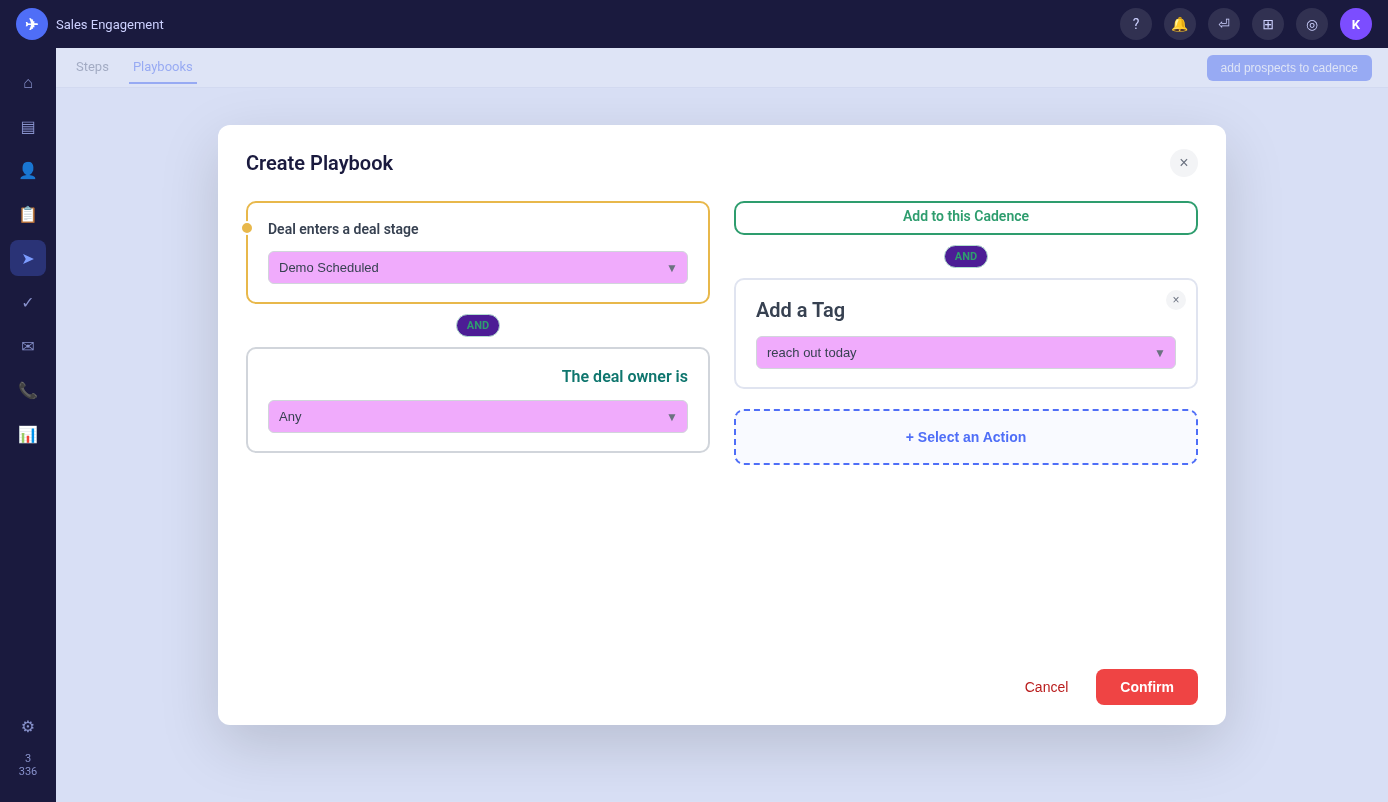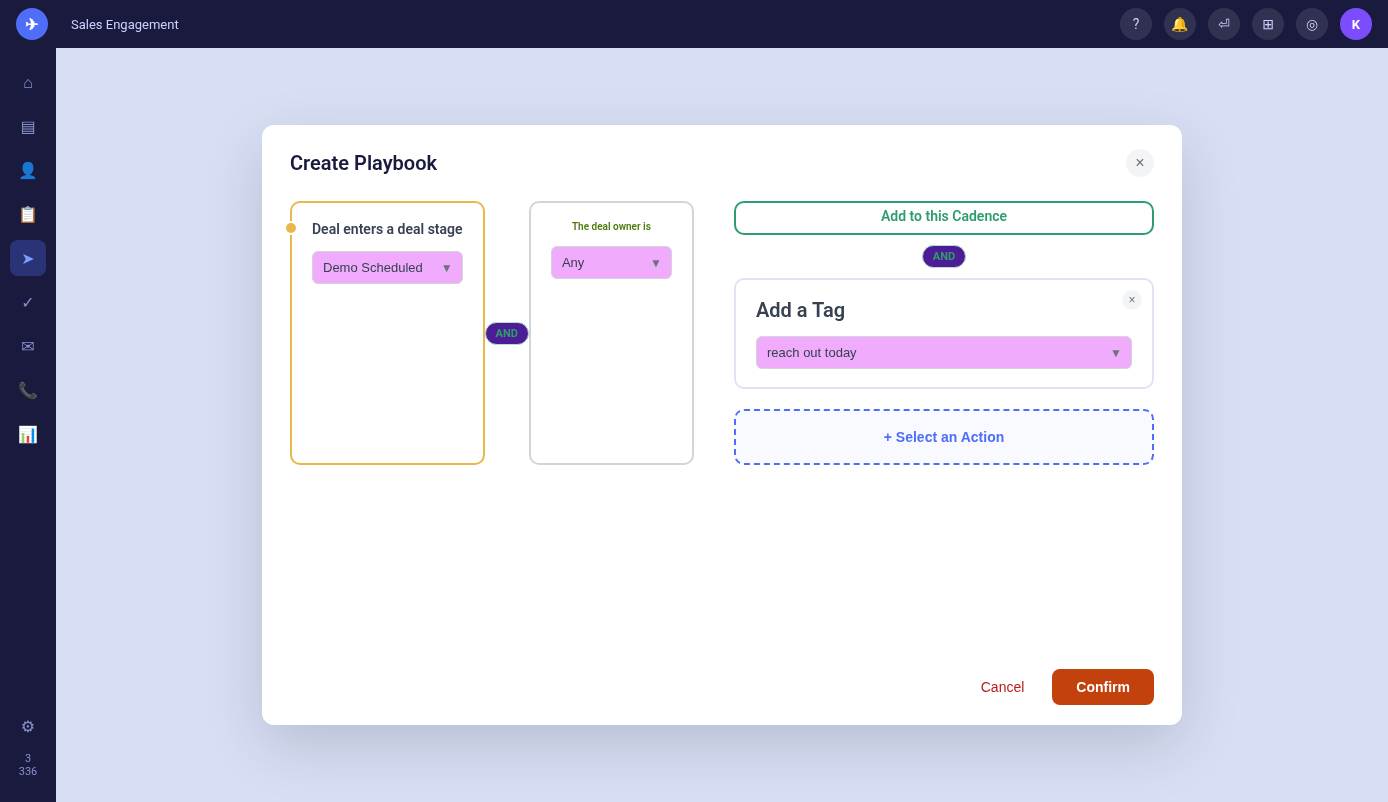--- a/index.html
+++ b/index.html
@@ -27,21 +27,21 @@
     .topbar-logo {
       width: 32px; height: 32px;
       background: #4f6ef7;
       border-radius: 50%;
       display: flex; align-items: center; justify-content: center;
       color: white; font-size: 16px; font-weight: bold;
     }
     .topbar-title {
       color: #cdd1ff;
       font-size: 13px;
-      margin-left: 23px;
+      margin-left: 8px;
     }
     .topbar-actions {
       margin-left: auto;
       display: flex; align-items: center; gap: 12px;
     }
     .topbar-icon {
       width: 32px; height: 32px;
       border-radius: 50%;
       background: rgba(255,255,255,0.1);
       display: flex; align-items: center; justify-content: center;
@@ -145,21 +145,21 @@
       z-index: 100;
       display: flex;
       align-items: center;
       justify-content: center;
     }
 
     
     .modal {
       background: white;
       border-radius: 12px;
-      width: 920px;
+      width: 1008px;
       min-height: 600px;
       box-shadow: 0 20px 60px rgba(0,0,0,0.15);
       position: relative;
       padding: 24px 28px 80px;
     }
     .modal-header {
       display: flex;
       align-items: center;
       justify-content: space-between;
       margin-bottom: 24px;
@@ -182,21 +182,21 @@
     
     .modal-body {
       display: flex;
       gap: 24px;
     }
 
     
     .col-left {
       flex: 1;
       display: flex;
-      flex-direction: row;
+      flex-direction: column;
       gap: 0;
     }
 
     
     .col-right {
       flex: 1;
       display: flex;
       flex-direction: column;
       gap: 0;
     }
@@ -266,25 +266,25 @@
     }
 
     
     .owner-card {
       border: 2px solid #d1d5db;
       border-radius: 10px;
       padding: 18px 20px;
       background: white;
     }
     .owner-title {
-      font-size: 10px;
-      font-weight: 600;
-      color: #4d7c0f;
+      font-size: 16px;
+      font-weight: 600;
+      color: #0f766e;
       margin-bottom: 14px;
-      text-align: center;
+      text-align: right;
     }
 
     
     .action-card {
       border: 2px solid #2e9d6e;
       border-radius: 10px;
       padding: 5px 20px;
       background: white;
       text-align: center;
     }
@@ -344,21 +344,21 @@
     }
     .btn-cancel {
       background: none;
       border: none;
       font-size: 14px;
       color: #b91c1c;
       cursor: pointer;
       padding: 8px 16px;
     }
     .btn-confirm {
-      background: #c2410c;
+      background: #ef4444;
       color: white;
       border: none;
       border-radius: 8px;
       padding: 10px 24px;
       font-size: 14px;
       font-weight: 600;
       cursor: pointer;
     }
 
     
@@ -401,20 +401,27 @@
     <div class="sidebar-item">⚙</div>
     <div class="sidebar-counter">
       <div>3</div>
       <div>336</div>
     </div>
   </div>
 </div>
 
 <div class="main">
 
+  <div class="tabs-bar">
+    <div class="tab">Steps</div>
+    <div class="tab active">Playbooks</div>
+    <div class="tabs-right">
+      <button class="btn-cadence">add prospects to cadence</button>
+    </div>
+  </div>
 
   <div class="bg-content">
     
   </div>
 
   <div class="overlay">
 
     <div class="modal">
 
       <div class="modal-header">

